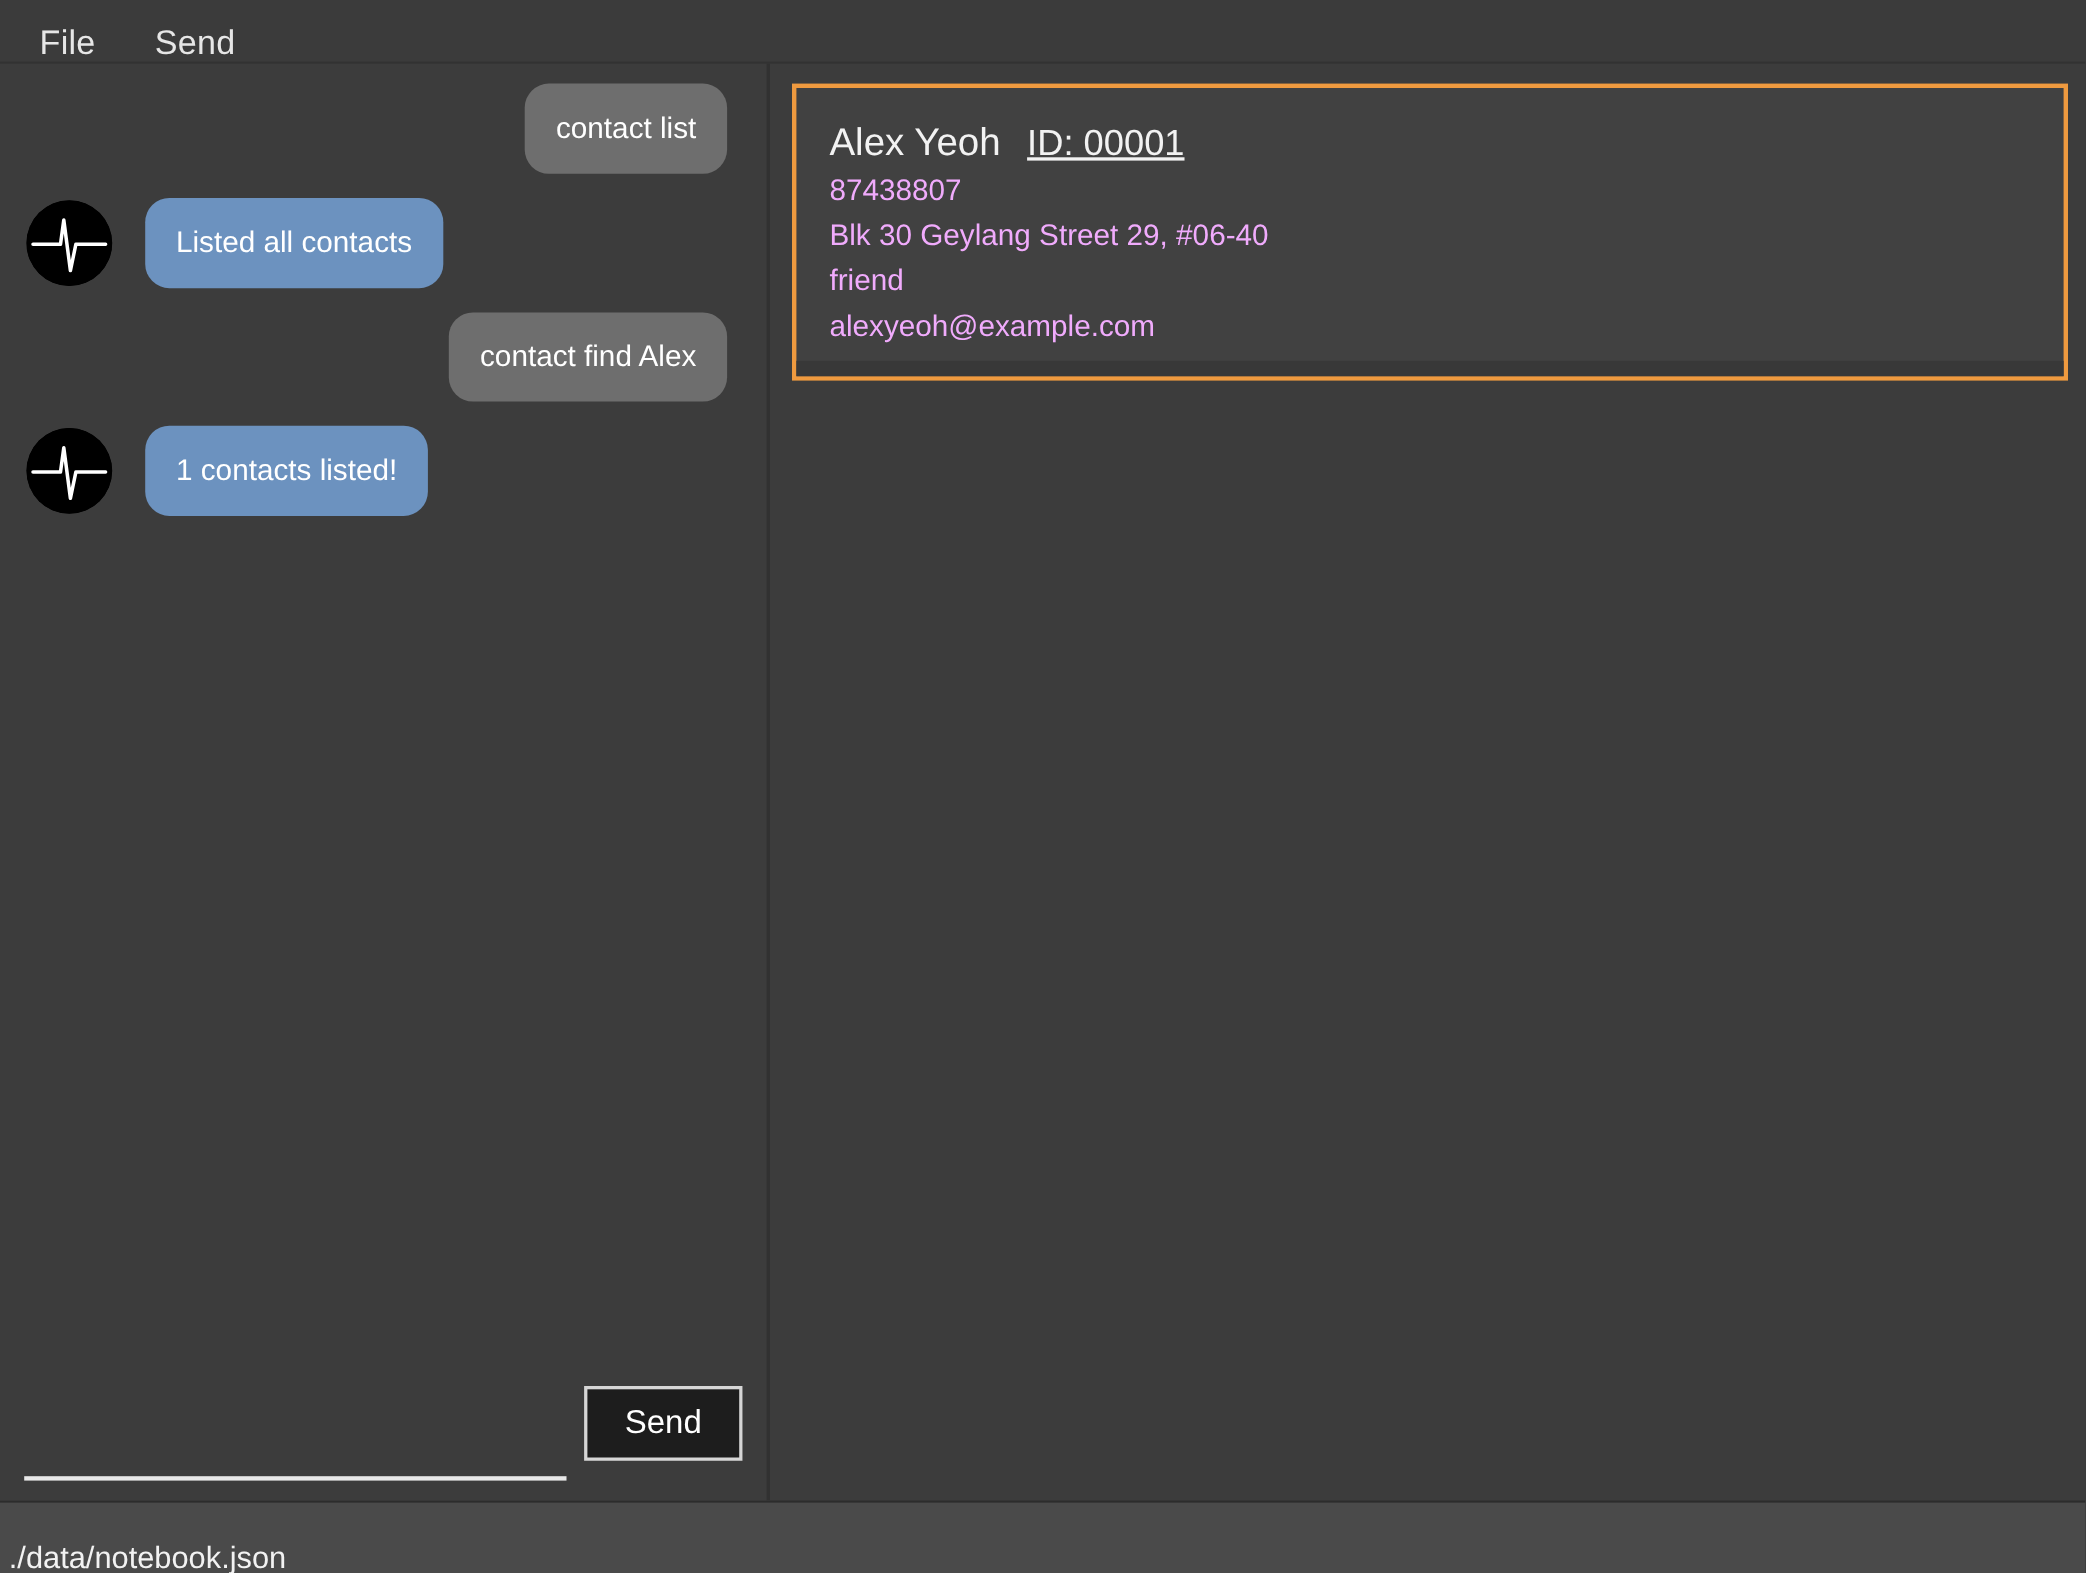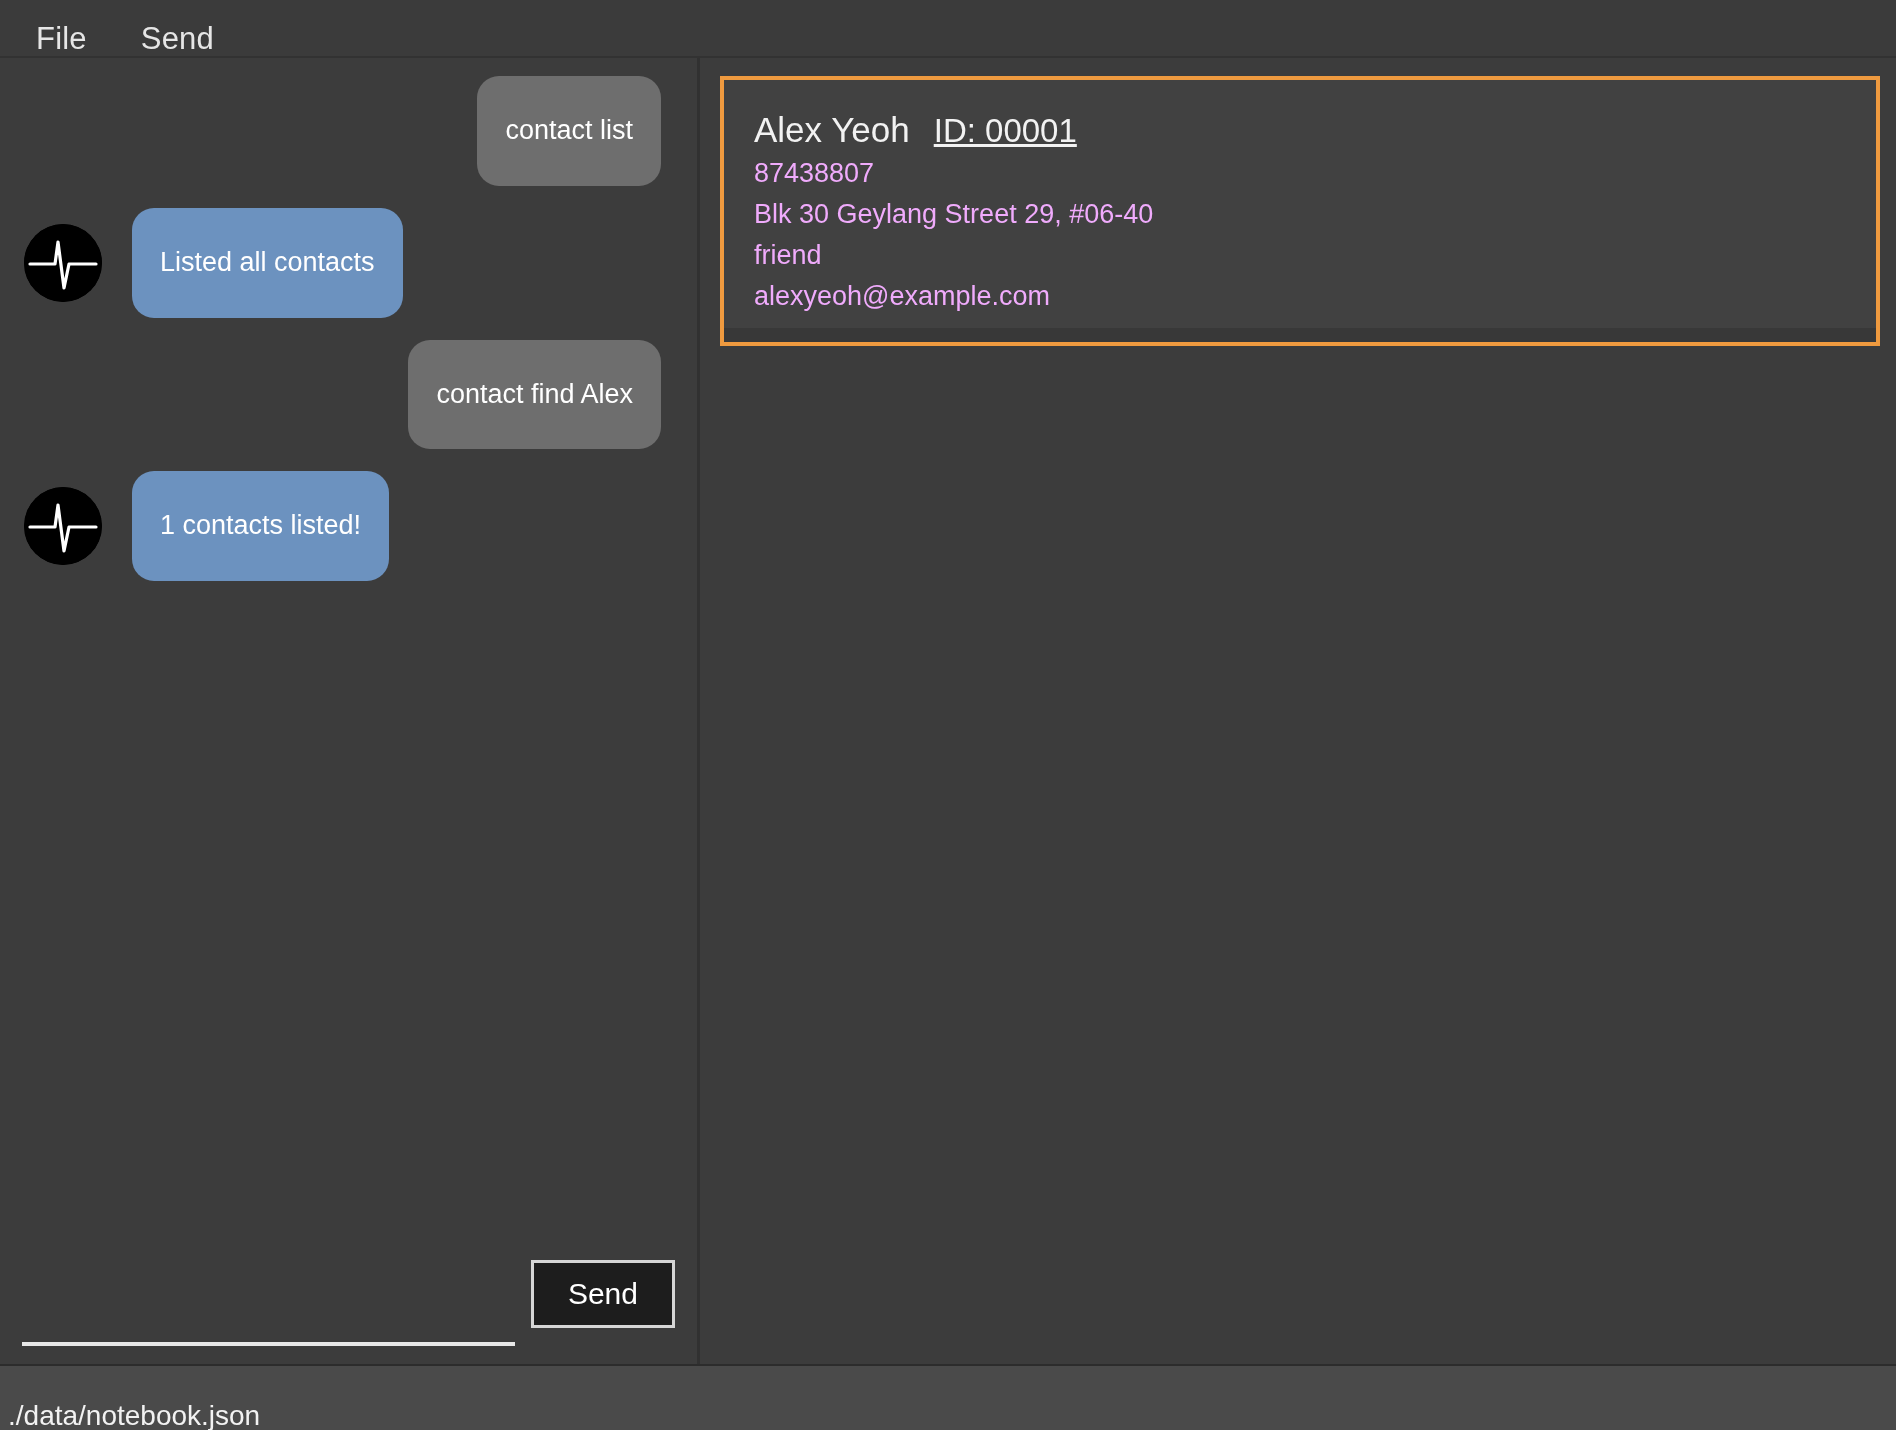--- a/index.html
+++ b/index.html
@@ -85,21 +85,21 @@
     display: block;
     overflow: hidden;
   }
   .avatar svg { display: block; width: 78px; height: 78px; }
 
   .bubble {
     border-radius: 22px;
     color: #ffffff;
     font-size: 27px;
     line-height: 1.25;
-    padding: 38px 28px;
+    padding: 24px 28px;
     max-width: 560px;
     word-wrap: break-word;
     white-space: pre-wrap;
   }
   .bubble.user { background: #6e6e6e; }
   .bubble.bot  { background: #6c92bf; }
 
   
   .composer {
     flex: 0 0 auto;

